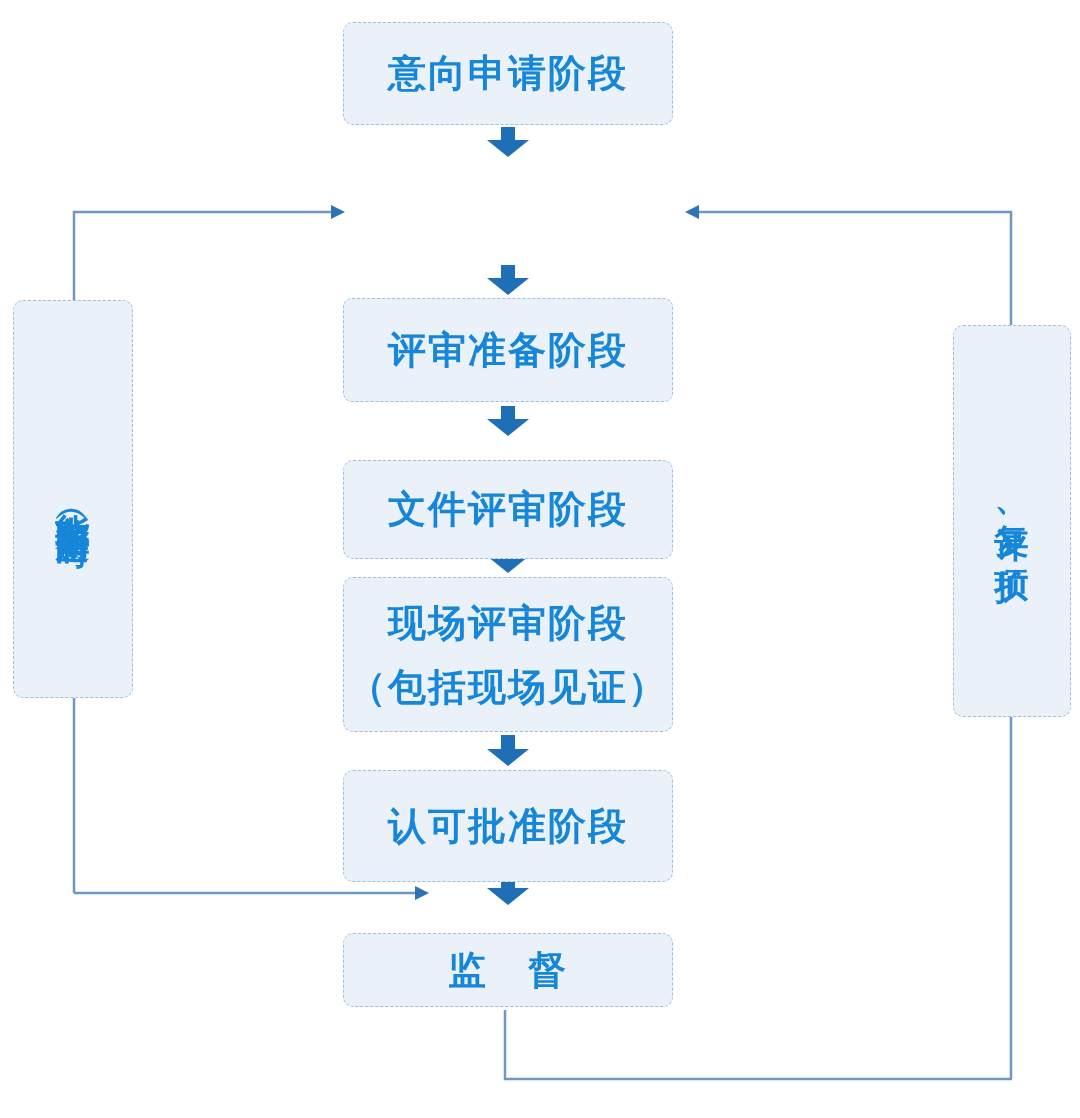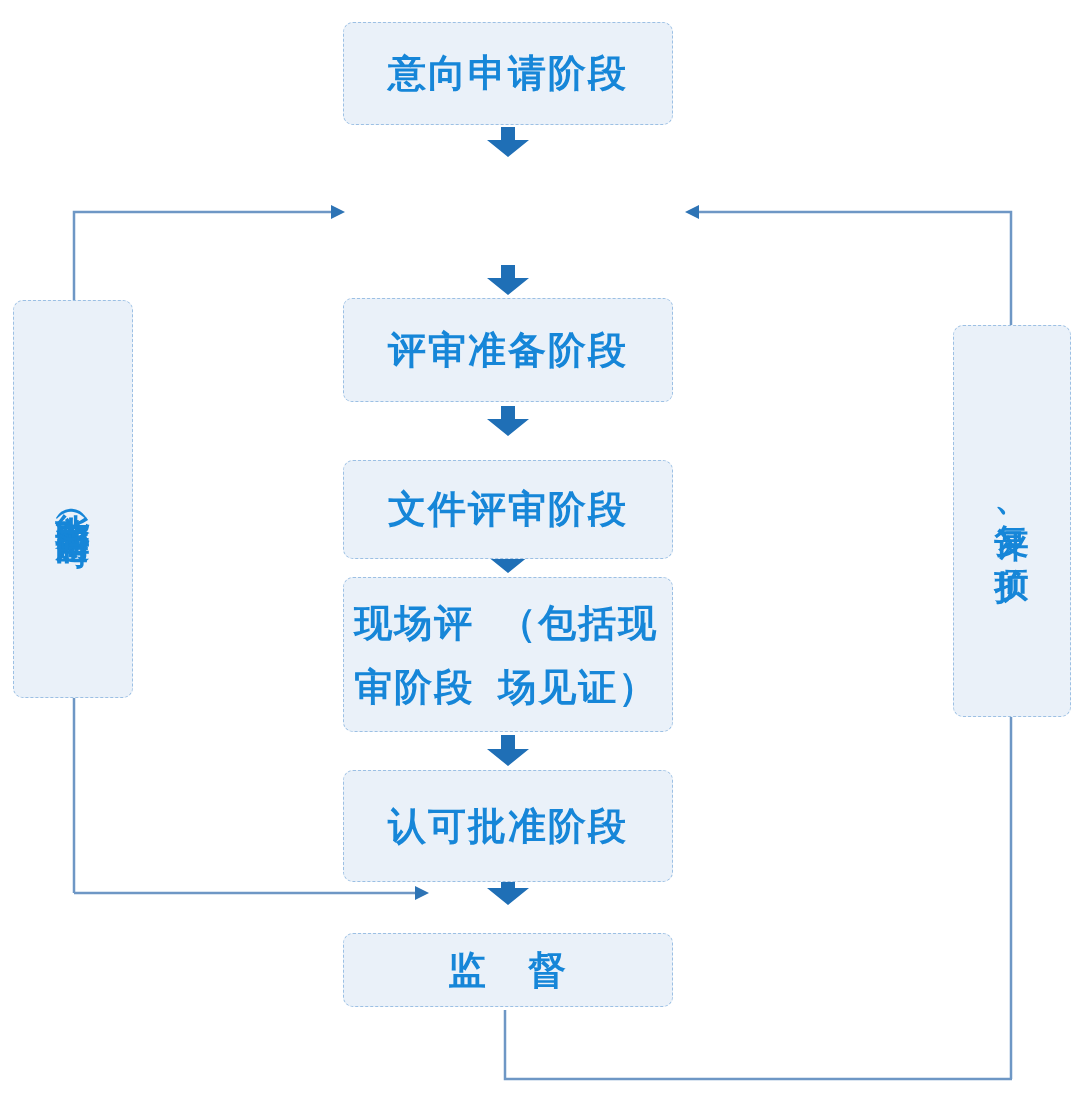--- a/index.html
+++ b/index.html
@@ -26,21 +26,21 @@
     justify-content:center;
     text-align:center;
     z-index:2;
   }
   .node-center{
     left:343px;width:330px;
     font-size:38px;
     letter-spacing:2px;
   }
   .node-center .line2{display:block;}
-  .node-multiline{flex-direction:row;line-height:64px;}
+  .node-multiline{flex-direction:column;line-height:64px;}
   .node-side{
     font-size:34px;
     letter-spacing:3px;
   }
   .vtext{
     writing-mode:vertical-rl;
     text-orientation:mixed;
   }
   .n1{top:22px;height:103px;}
   .n2{top:158px;height:104px;}

